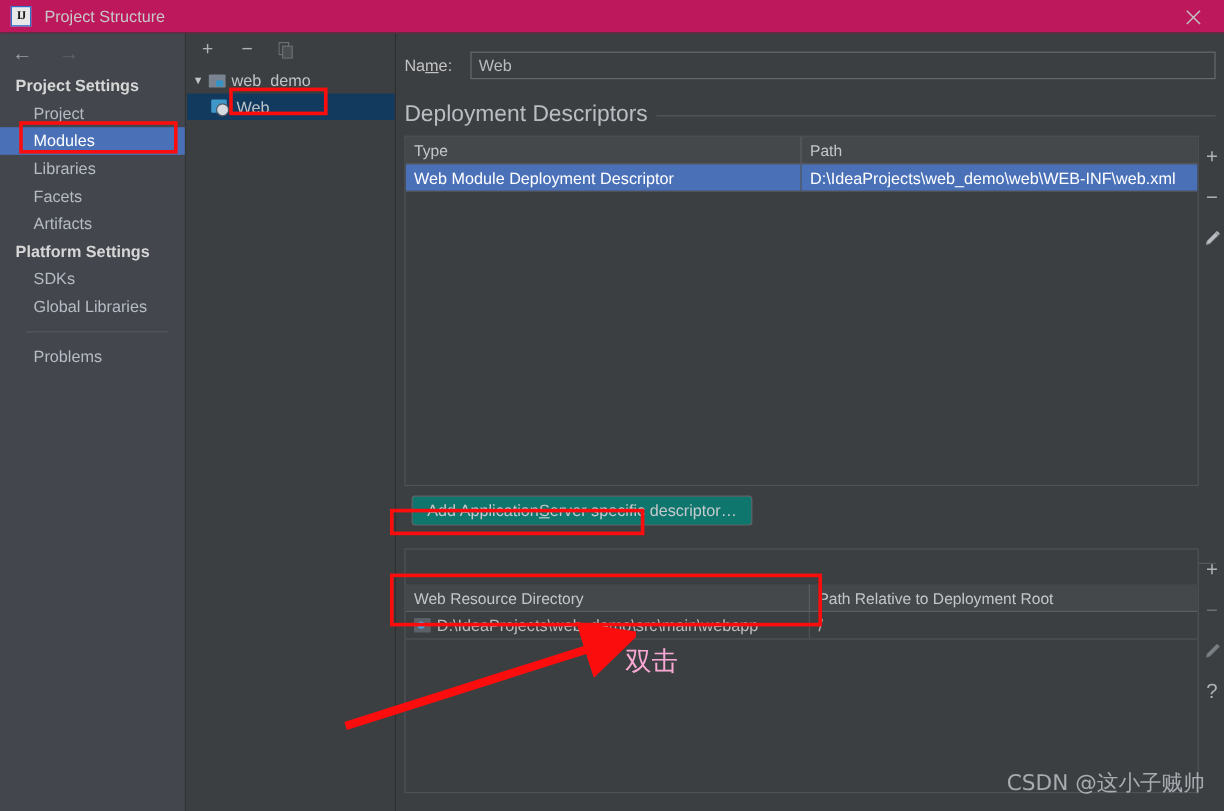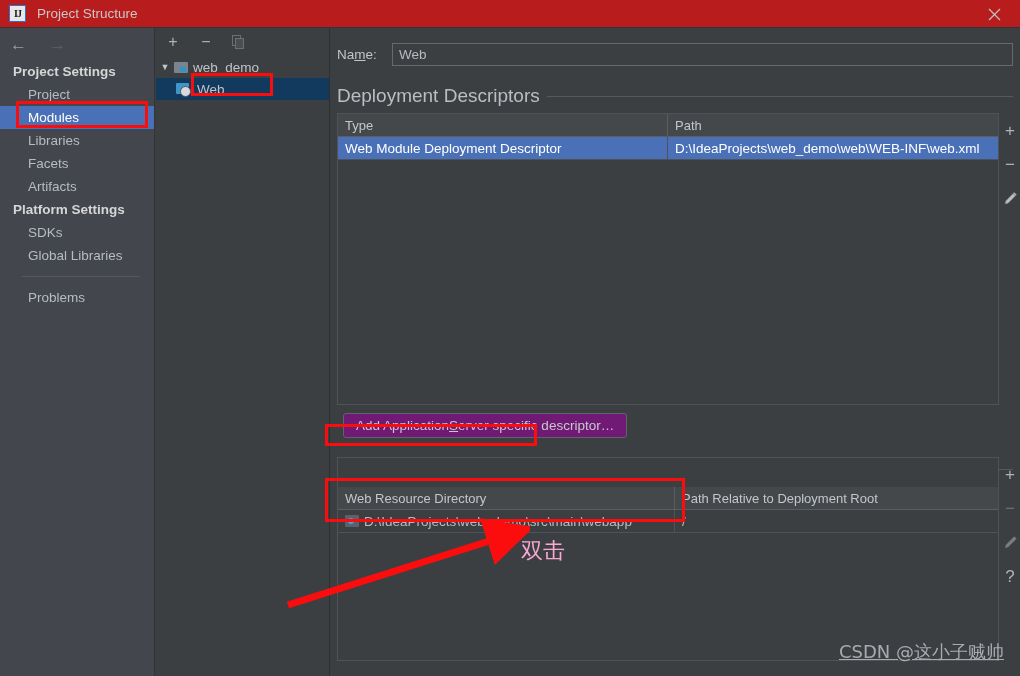--- a/index.html
+++ b/index.html
@@ -20,21 +20,21 @@
     width: 1020px;
     height: 676px;
     background: #3c3f41;
   }
 
   
   .titlebar {
     position: absolute;
     left: 0; top: 0;
     width: 1020px; height: 28px;
-    background: #b91c1c;
+    background: #be185d;
     border-bottom: 1px solid #323436;
     display: flex;
     align-items: center;
   }
   .titlebar-icon {
     width: 17px; height: 17px;
     margin-left: 9px;
     border: 1.5px solid #2f6fcf;
     background: #e8e8e8;
     display: flex;
@@ -332,21 +332,21 @@
     line-height: 1;
   }
   .vbtn.dim { color: #6e7277; }
 
   .pencil { display: block; }
 
   
   .btn {
     position: absolute;
     height: 25px;
-    background: #701a75;
+    background: #0f766e;
     border: 1px solid #5f6467;
     border-radius: 3px;
     color: #c5cacd;
     font-family: "Liberation Sans", sans-serif;
     font-size: 13.5px;
     padding: 0 12px;
     display: flex;
     align-items: center;
     justify-content: center;
   }
@@ -369,21 +369,20 @@
     pointer-events: none;
   }
 
   .watermark {
     position: absolute;
     right: 16px; bottom: 12px;
     font-size: 18px;
     color: #b9bec4;
     opacity: .85;
     font-family: "DejaVu Sans", sans-serif;
-    text-decoration: underline;
   }
 </style>
 </head>
 <body>
 
 <div id="app">
 
   <div class="titlebar">
     <div class="titlebar-icon">IJ</div>
     <div class="titlebar-text">Project Structure</div>

